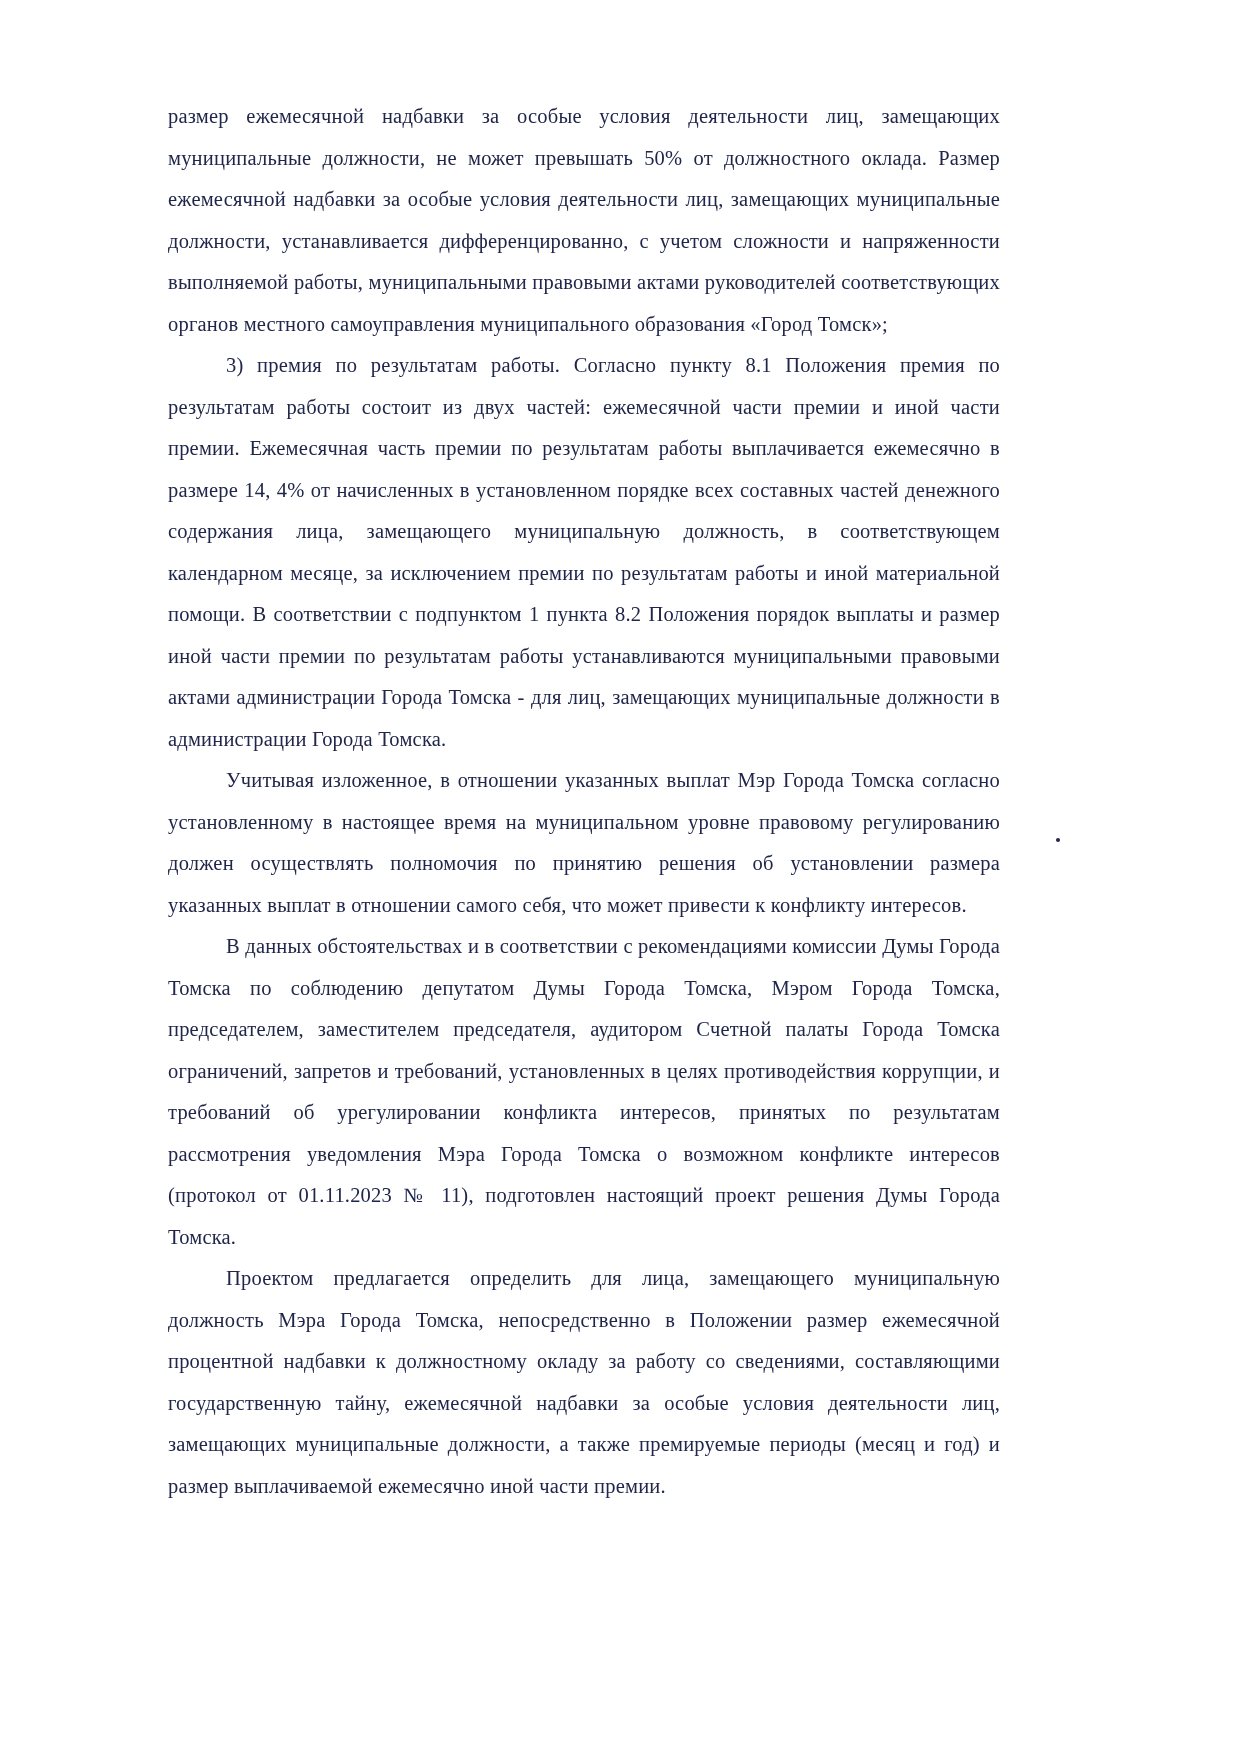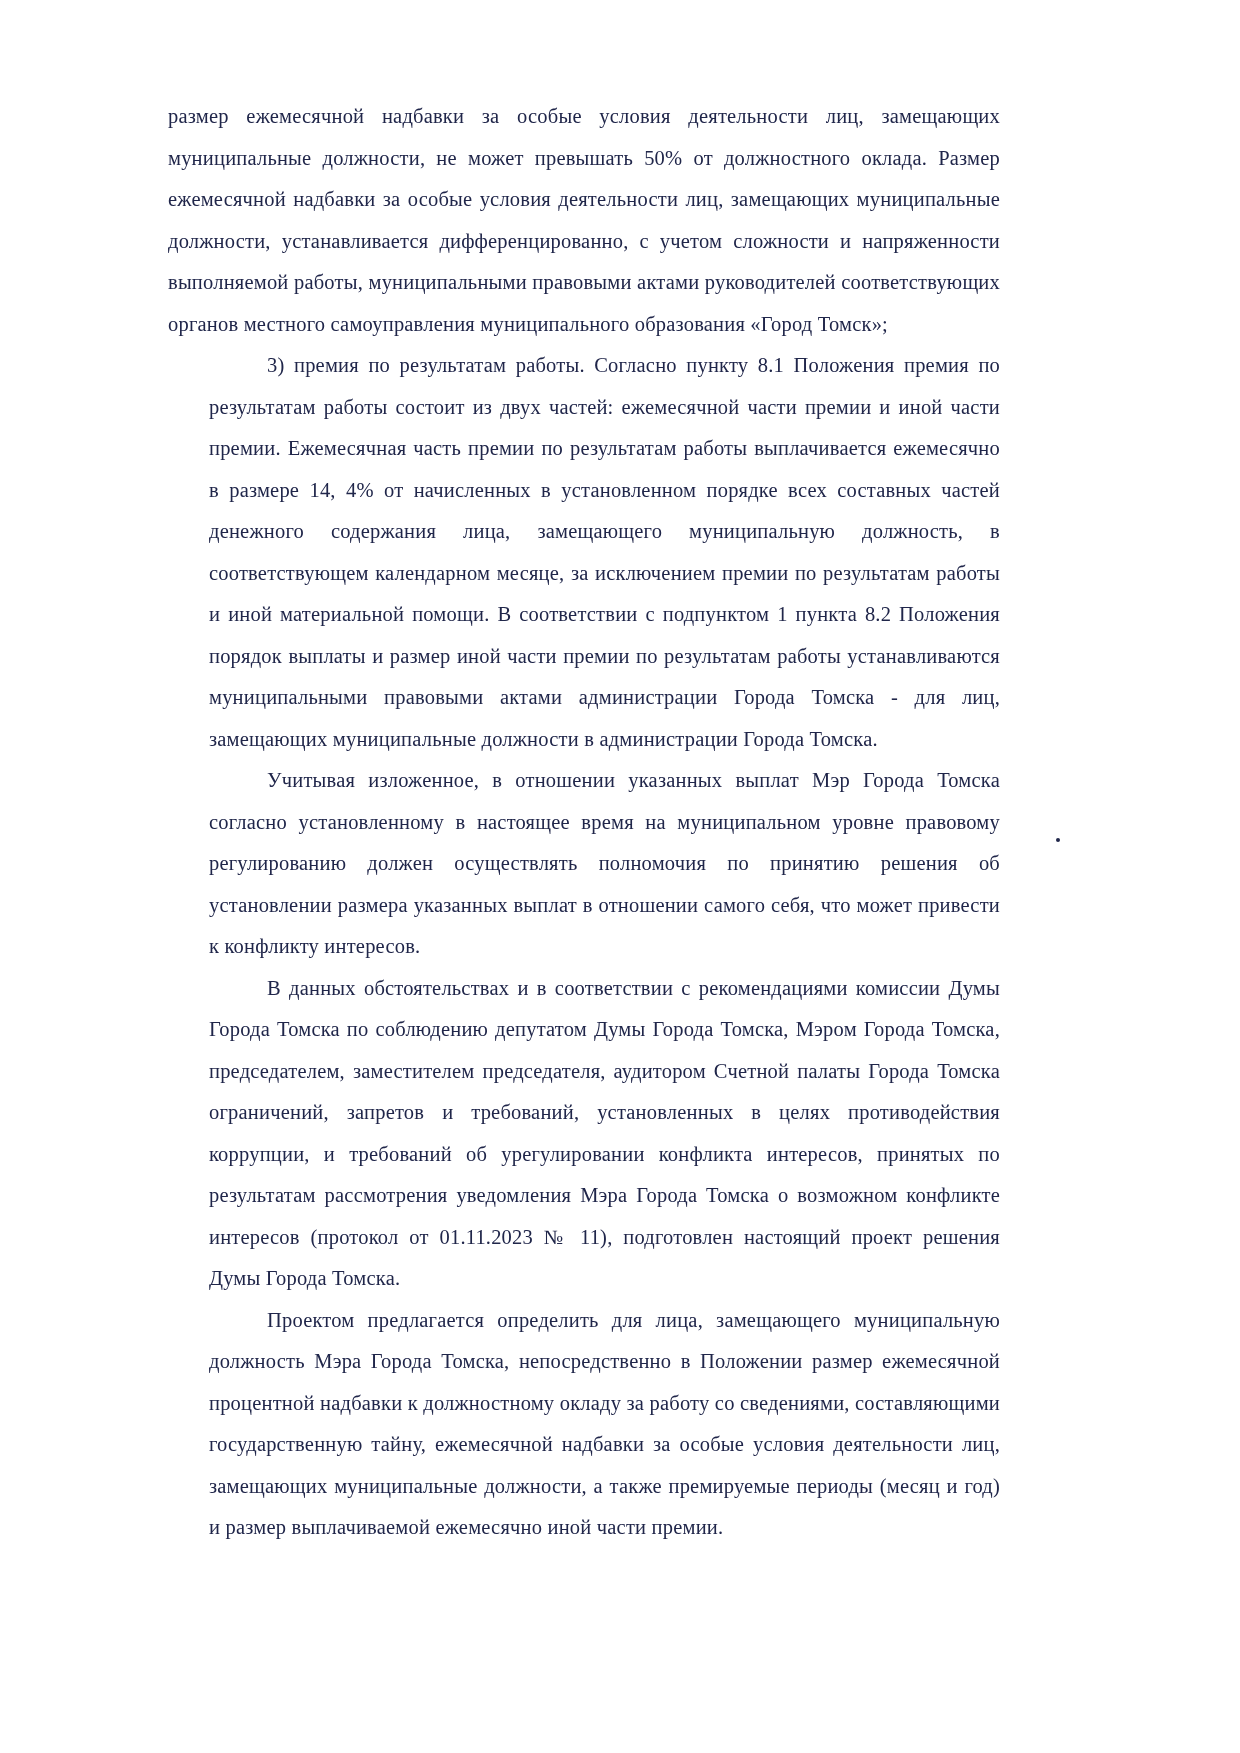--- a/index.html
+++ b/index.html
@@ -26,21 +26,20 @@
   .doc-body p {
     margin: 0;
     font-size: 20.5px;
     line-height: 41.5px;
     color: #20264a;
     text-align: justify;
     letter-spacing: 0.2px;
   }
   .doc-body p.indent {
     text-indent: 58px;
-    margin-left: 41px;
   }
   .scan-dot {
     position: absolute;
     left: 1056px;
     top: 838px;
     width: 4px;
     height: 4px;
     background: #20264a;
     border-radius: 50%;
   }

